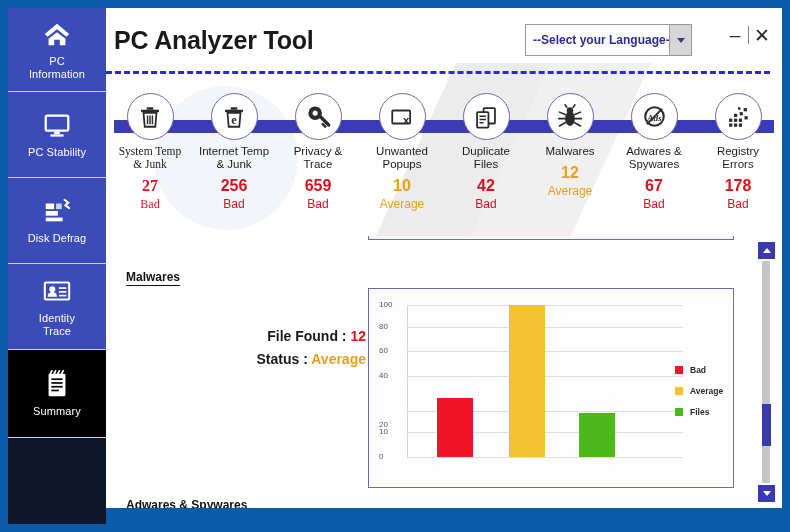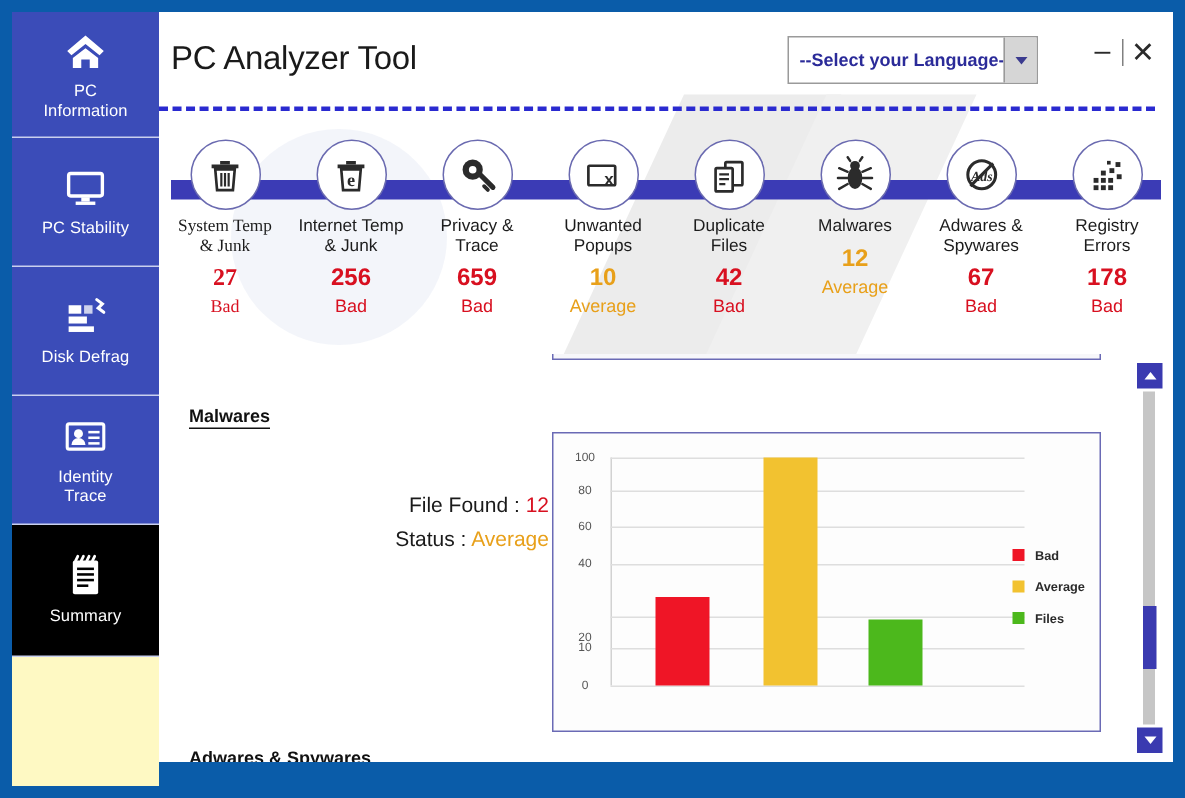--- a/index.html
+++ b/index.html
@@ -9,21 +9,21 @@
     background:#0a5ca9;
   }
   .frame{
     position:absolute;left:0;top:0;width:790px;height:532px;
     background:#0a5ca9;
     box-sizing:border-box;
   }
   
   .sidebar{
     position:absolute;left:8px;top:8px;width:98px;height:516px;
-    background:#fef9c3;
+    background:#0f172a;
     box-sizing:border-box;
   }
   .side-item{
     position:relative;
     width:98px;
     box-sizing:border-box;
     background:#3b4cb8;
     border-bottom:1px solid #c9d0ee;
     color:#ffffff;
     display:flex;flex-direction:column;align-items:center;justify-content:center;
@@ -39,21 +39,21 @@
   .main{
     position:absolute;left:106px;top:8px;width:676px;height:500px;
     background:#ffffff;overflow:hidden;
   }
   .bottombar{
     position:absolute;left:106px;top:508px;width:676px;height:16px;
     background:#0a5ca9;
   }
   .title{
     position:absolute;left:8px;top:18px;
-    font-size:22px;font-weight:normal;color:#1a1a1a;letter-spacing:-.2px;text-align:center;
+    font-size:25px;font-weight:bold;color:#1a1a1a;letter-spacing:-.2px;text-align:center;
   }
   
   .lang-wrap{
     position:absolute;left:419px;top:16px;width:167px;height:32px;
     border:1px solid #9a9a9a;background:#ffffff;box-sizing:border-box;
     display:flex;align-items:center;
   }
   .lang-text{
     flex:1;font-size:12px;font-weight:bold;color:#2b2b99;
     padding-left:7px;white-space:nowrap;overflow:hidden;
@@ -103,32 +103,32 @@
   .prevbox{
     position:absolute;left:262px;top:-8px;width:366px;height:12px;
     border:1px solid #6a6ab5;background:#f7f7fa;box-sizing:border-box;
   }
   .sec-title{
     position:absolute;left:20px;top:34px;
     font-size:12px;font-weight:bold;color:#111;
     border-bottom:1px solid #111;padding-bottom:1px;
   }
   .kv{
-    position:absolute;right:385px;font-size:14px;font-weight:normal;color:#1a1a1a;
+    position:absolute;right:385px;font-size:14px;font-weight:bold;color:#1a1a1a;
     white-space:nowrap;
   }
   .kv1{top:92px;}
   .kv2{top:115px;}
   .chartbox{
     position:absolute;left:262px;top:52px;width:366px;height:200px;
     border:1px solid #6a6ab5;background:#fdfdfd;box-sizing:border-box;
   }
   .plot{position:absolute;left:10px;top:8px;width:344px;height:184px;}
   .ylab{
-    position:absolute;font-size:8px;color:#555;text-align:center;width:22px;
+    position:absolute;font-size:8px;color:#555;text-align:left;width:22px;
   }
   .grid{
     position:absolute;left:28px;height:1px;background:#dedede;width:276px;
   }
   .yaxis{position:absolute;left:28px;top:8px;width:1px;height:152px;background:#d2d2d2;}
   .bar{position:absolute;bottom:24px;width:36px;}
   .legend{position:absolute;left:296px;top:68px;}
   .leg-row{display:flex;align-items:center;margin-bottom:11px;}
   .swatch{width:8px;height:8px;margin-right:7px;}
   .leg-txt{font-size:8.5px;font-weight:bold;color:#2a2a2a;}

